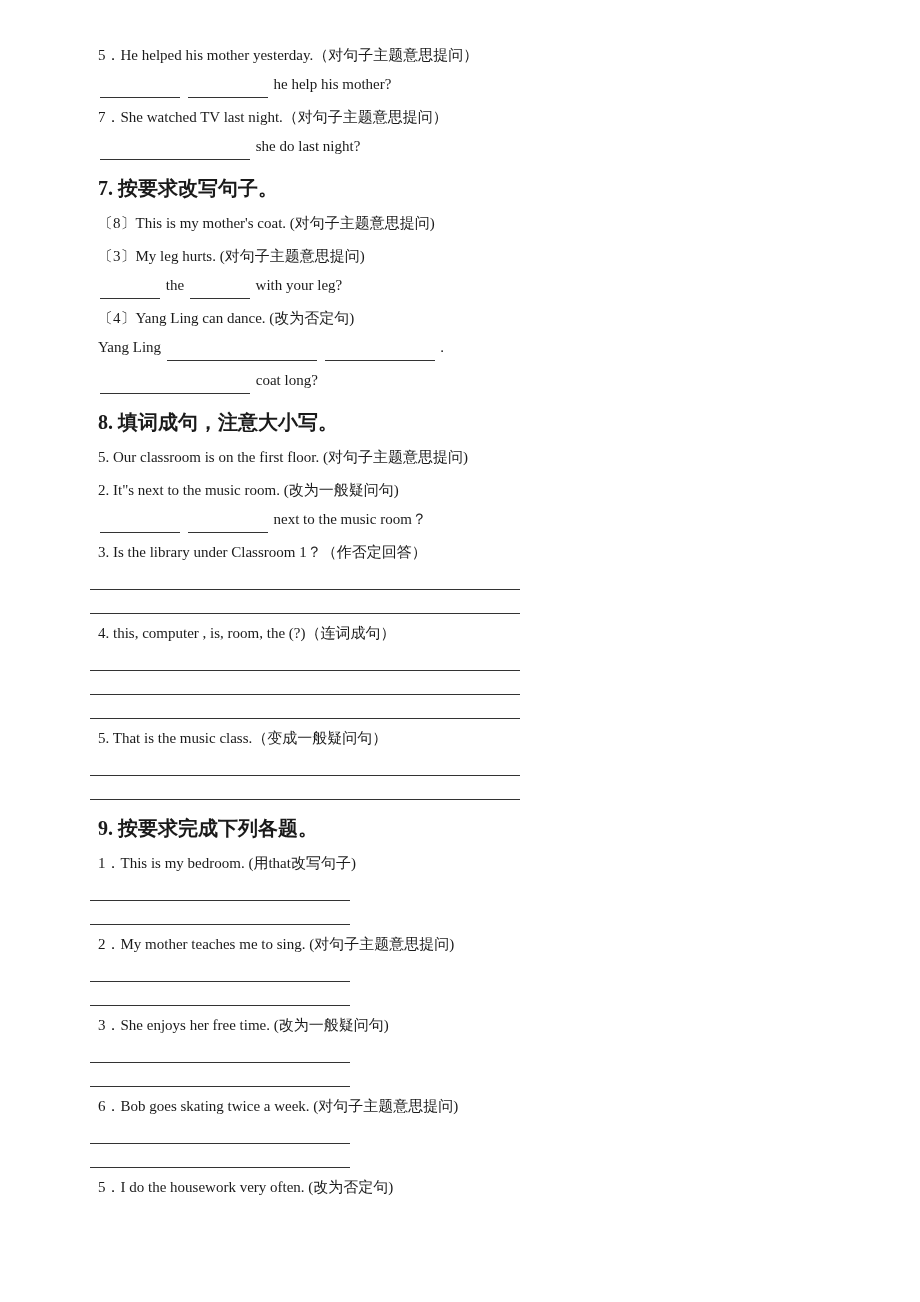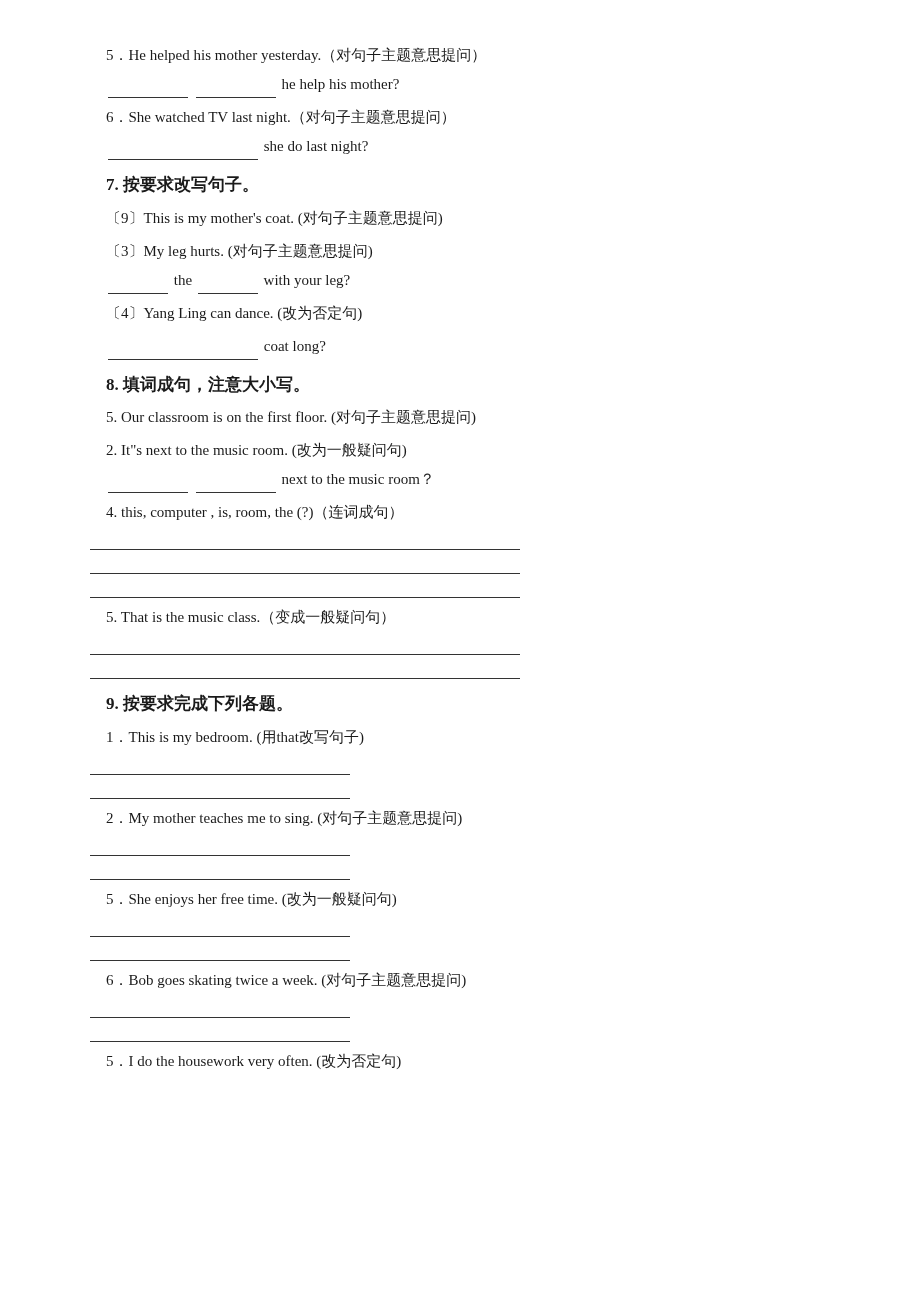--- a/index.html
+++ b/index.html
@@ -12,21 +12,21 @@
       font-family: "SimSun", "宋体", serif;
       font-size: 15px;
       color: #1a1a1a;
       width: 920px;
       min-height: 1302px;
       padding: 40px 90px 60px 90px;
       line-height: 1.8;
     }
     .section-title {
       font-weight: bold;
-      font-size: 17px;
+      font-size: 20px;
       margin-top: 10px;
       margin-bottom: 4px;
     }
     .underline-line {
       display: inline-block;
       border-bottom: 1px solid #333;
       min-width: 80px;
       height: 18px;
       vertical-align: bottom;
       margin: 0 2px;
@@ -51,63 +51,69 @@
       display: block;
       border-bottom: 1px solid #333;
       width: 260px;
       height: 22px;
       margin: 2px 0;
     }
     .item-block {
       margin-bottom: 6px;
     }
     p {
-      margin: 2px 16px;
+      margin: 2px 8px;
     }
   </style>
 </head>
 <body>
 
 <div class="item-block">
   <p>5．He helped his mother yesterday.（对句子主题意思提问）</p>
   <p>
     <span class="underline-line"></span>
     <span class="underline-line"></span>
     he help his mother?
   </p>
 </div>
 
 <div class="item-block">
-  <p>6．She watched TV last night.（对句子主题意思提问）</p>
+  <p>7．She watched TV last night.（对句子主题意思提问）</p>
   <p>
     <span class="underline-line underline-long"></span>
     she do last night?
   </p>
 </div>
 
 <div class="item-block">
   <p class="section-title">7. 按要求改写句子。</p>
 
   <div class="item-block">
-    <p>〔9〕This is my mother's coat. (对句子主题意思提问)</p>
+    <p>〔8〕This is my mother's coat. (对句子主题意思提问)</p>
   </div>
 
   <div class="item-block">
     <p>〔3〕My leg hurts. (对句子主题意思提问)</p>
     <p>
       <span class="underline-line underline-short"></span>
       the
       <span class="underline-line underline-short"></span>
       with your leg?
     </p>
   </div>
 
 
   <div class="item-block">
     <p>〔4〕Yang Ling can dance. (改为否定句)</p>
+    <p>
+      Yang Ling
+      <span class="underline-line underline-long"></span>
+      <span class="underline-line underline-medium"></span>
+      .
+    </p>
   </div>
 
   <div class="item-block">
     <p>
       <span class="underline-line underline-long"></span>
       coat long?
     </p>
   </div>
 </div>
 
@@ -120,20 +126,25 @@
 
   <div class="item-block">
     <p>2. It"s next to the music room. (改为一般疑问句)</p>
     <p>
       <span class="underline-line"></span>
       <span class="underline-line"></span>
       next to the music room？
     </p>
   </div>
 
+  <div class="item-block">
+    <p>3. Is the library under Classroom 1？（作否定回答）</p>
+    <span class="answer-line-full"></span>
+    <span class="answer-line-full"></span>
+  </div>
 
   <div class="item-block">
     <p>4. this,  computer , is,  room,   the (?)（连词成句）</p>
     <span class="answer-line-full"></span>
     <span class="answer-line-full"></span>
     <span class="answer-line-full"></span>
   </div>
 
   <div class="item-block">
     <p>5. That is the music class.（变成一般疑问句）</p>
@@ -151,21 +162,21 @@
     <span class="answer-line-short"></span>
   </div>
 
   <div class="item-block">
     <p>2．My mother teaches me to sing. (对句子主题意思提问)</p>
     <span class="answer-line-short"></span>
     <span class="answer-line-short"></span>
   </div>
 
   <div class="item-block">
-    <p>5．She enjoys her free time. (改为一般疑问句)</p>
+    <p>3．She enjoys her free time. (改为一般疑问句)</p>
     <span class="answer-line-short"></span>
     <span class="answer-line-short"></span>
   </div>
 
   <div class="item-block">
     <p>6．Bob goes skating twice a week. (对句子主题意思提问)</p>
     <span class="answer-line-short"></span>
     <span class="answer-line-short"></span>
   </div>
 

